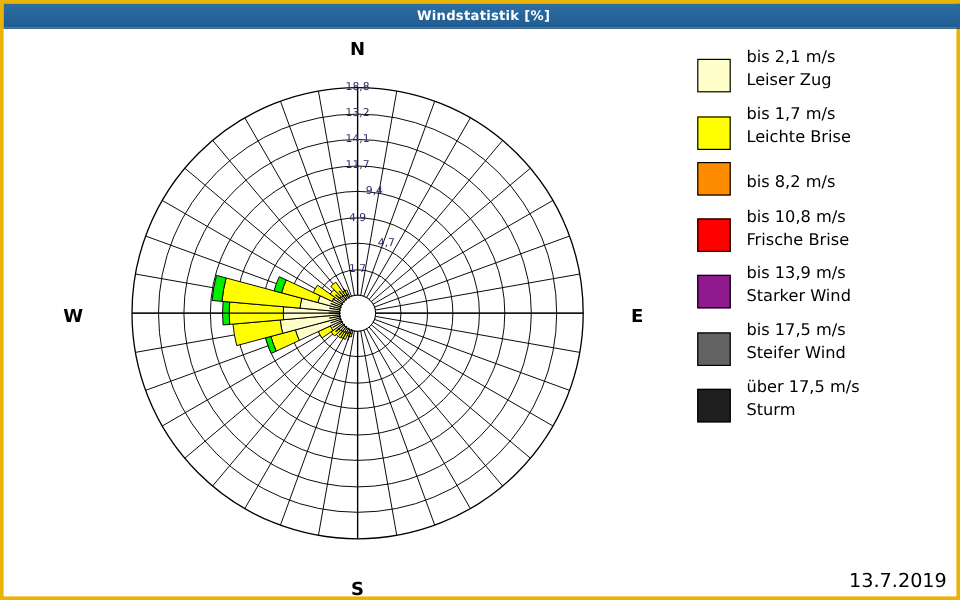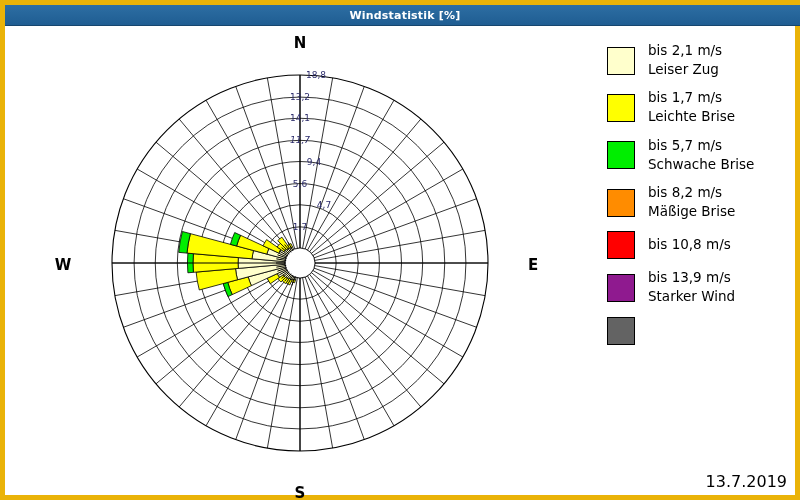--- a/index.html
+++ b/index.html
@@ -5,21 +5,21 @@
 <style>
   html,body{margin:0;padding:0;}
   body{
     width:800px;height:500px;overflow:hidden;
     background:#ffffff;
     font-family:"DejaVu Sans","Liberation Sans",sans-serif;
   }
   #app{
     position:relative;width:800px;height:500px;
     box-sizing:border-box;
-    border:5px solid #eab308;
+    border:3px solid #eab308;
     background:#ffffff;
   }
   
   #titlebar{
     position:absolute;left:0;top:0;width:800px;height:20px;
     background:linear-gradient(#2d6ea3,#1f5d92);
     color:#ffffff;
     font-size:11px;font-weight:bold;
     display:flex;align-items:center;justify-content:center;
     letter-spacing:.2px;
@@ -46,23 +46,22 @@
     font-size:9px;color:#2b2b6b;
     text-align:center;width:40px;
     background:transparent;
   }
 
   
   #legend{
     position:absolute;left:578px;top:36px;width:218px;
   }
   .legend-row{
-    display:flex;align-items:center;
+    display:flex;align-items:flex-end;
     margin-bottom:9px;
-    margin-left:24px;
   }
   .swatch{
     width:26px;height:26px;
     border:1px solid #000;
     flex:0 0 auto;
     margin-top:1px;
   }
   .legend-text{
     margin-left:13px;
     font-size:13.5px;color:#000;
@@ -193,71 +192,75 @@
       </svg>
 
     <div class="compass" id="cmp-n">N</div>
     <div class="compass" id="cmp-e">E</div>
     <div class="compass" id="cmp-s">S</div>
     <div class="compass" id="cmp-w">W</div>
 
     <div id="rlabels">
         <div class="rlabel" style="left: 275px; top: 195.835px;">1,7</div>
         <div class="rlabel" style="left: 275px; top: 173.75px; margin-left: 24px;">4,7</div>
-        <div class="rlabel" style="left: 275px; top: 152.585px;">5,6</div>
+        <div class="rlabel" style="left: 275px; top: 152.585px;">4,9</div>
         <div class="rlabel" style="left: 289px; top: 130.5px;">9,4</div>
-        <div class="rlabel" style="left: 275px; top: 109.335px; font-style: italic;">11,7</div>
+        <div class="rlabel" style="left: 275px; top: 109.335px;">11,7</div>
         <div class="rlabel" style="left: 275px; top: 87.25px;">14,1</div>
         <div class="rlabel" style="left: 275px; top: 66.0851px;">13,2</div>
-        <div class="rlabel" style="left: 291px; top: 44px;">18,8</div>
+        <div class="rlabel" style="left: 275px; top: 44px;">18,8</div>
       </div>
   </div>
 
   <div id="legend">
       <div class="legend-row">
         <div class="swatch" style="background: rgb(255, 255, 204);"></div>
         <div class="legend-text">
           <span class="l1">bis 2,1 m/s</span>
           <span class="l2">Leiser Zug</span>
         </div>
       </div>
       <div class="legend-row">
         <div class="swatch" style="background: rgb(255, 255, 0);"></div>
         <div class="legend-text">
           <span class="l1">bis 1,7 m/s</span>
           <span class="l2">Leichte Brise</span>
         </div>
       </div>
       <div class="legend-row">
-        <div class="swatch" style="background: rgb(0, 238, 0);"></div>
-        <div class="legend-text">
-          <span class="l1">bis 5,7 m/s</span>
-          <span class="l2">Schwache Brise</span>
-        </div>
-      </div>
-      <div class="legend-row">
         <div class="swatch" style="background: rgb(255, 140, 0);"></div>
         <div class="legend-text">
           <span class="l1">bis 8,2 m/s</span>
-          <span class="l2">Mäßige Brise</span>
         </div>
       </div>
       <div class="legend-row">
         <div class="swatch" style="background: rgb(255, 0, 0);"></div>
         <div class="legend-text">
           <span class="l1">bis 10,8 m/s</span>
+          <span class="l2">Frische Brise</span>
         </div>
       </div>
       <div class="legend-row">
         <div class="swatch" style="background: rgb(143, 26, 143);"></div>
         <div class="legend-text">
           <span class="l1">bis 13,9 m/s</span>
           <span class="l2">Starker Wind</span>
         </div>
       </div>
       <div class="legend-row">
         <div class="swatch" style="background: rgb(99, 99, 99);"></div>
+        <div class="legend-text">
+          <span class="l1">bis 17,5 m/s</span>
+          <span class="l2">Steifer Wind</span>
+        </div>
+      </div>
+      <div class="legend-row">
+        <div class="swatch" style="background: rgb(31, 31, 31);"></div>
+        <div class="legend-text">
+          <span class="l1">über 17,5 m/s</span>
+          <span class="l2">Sturm</span>
+        </div>
       </div>
     </div>
 
   <div id="datestamp">13.7.2019</div>
 
 </div>
 
 </body></html>

